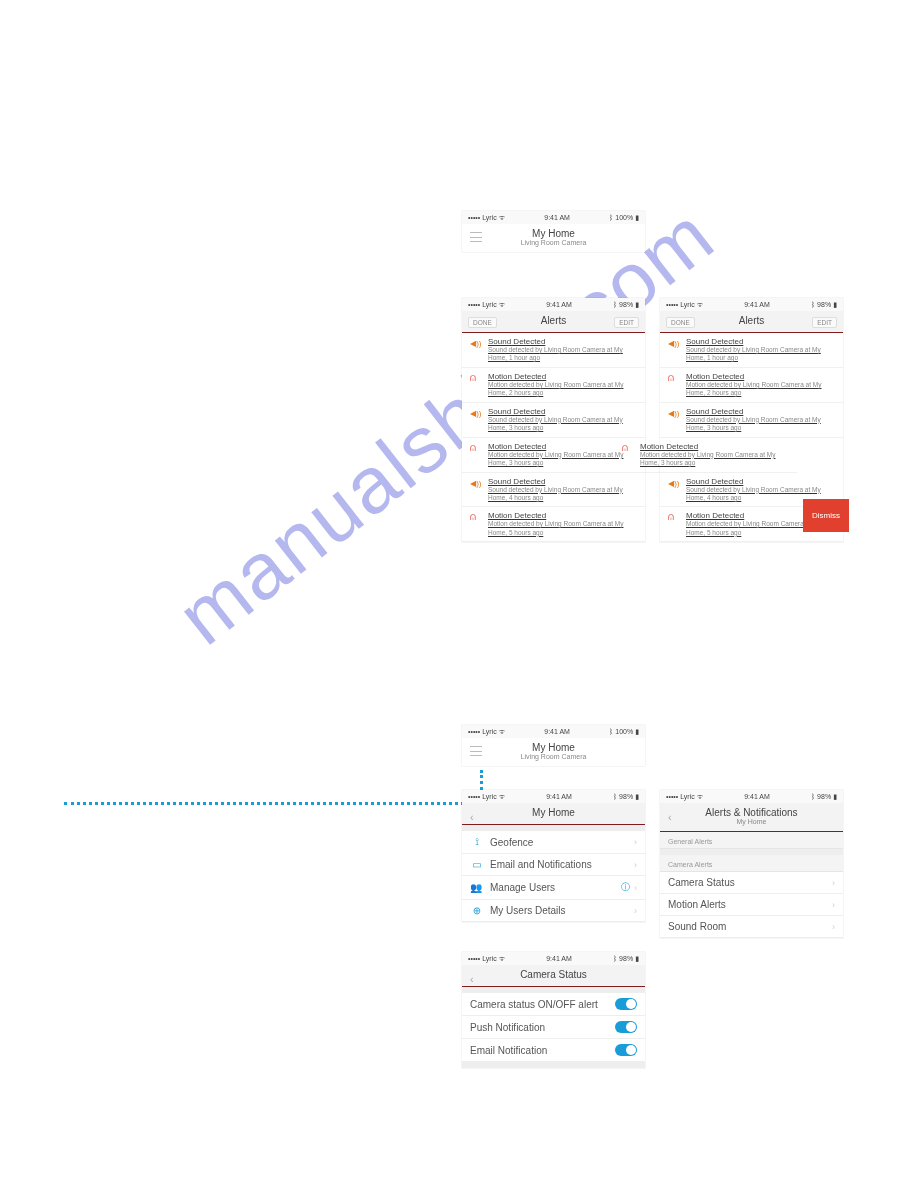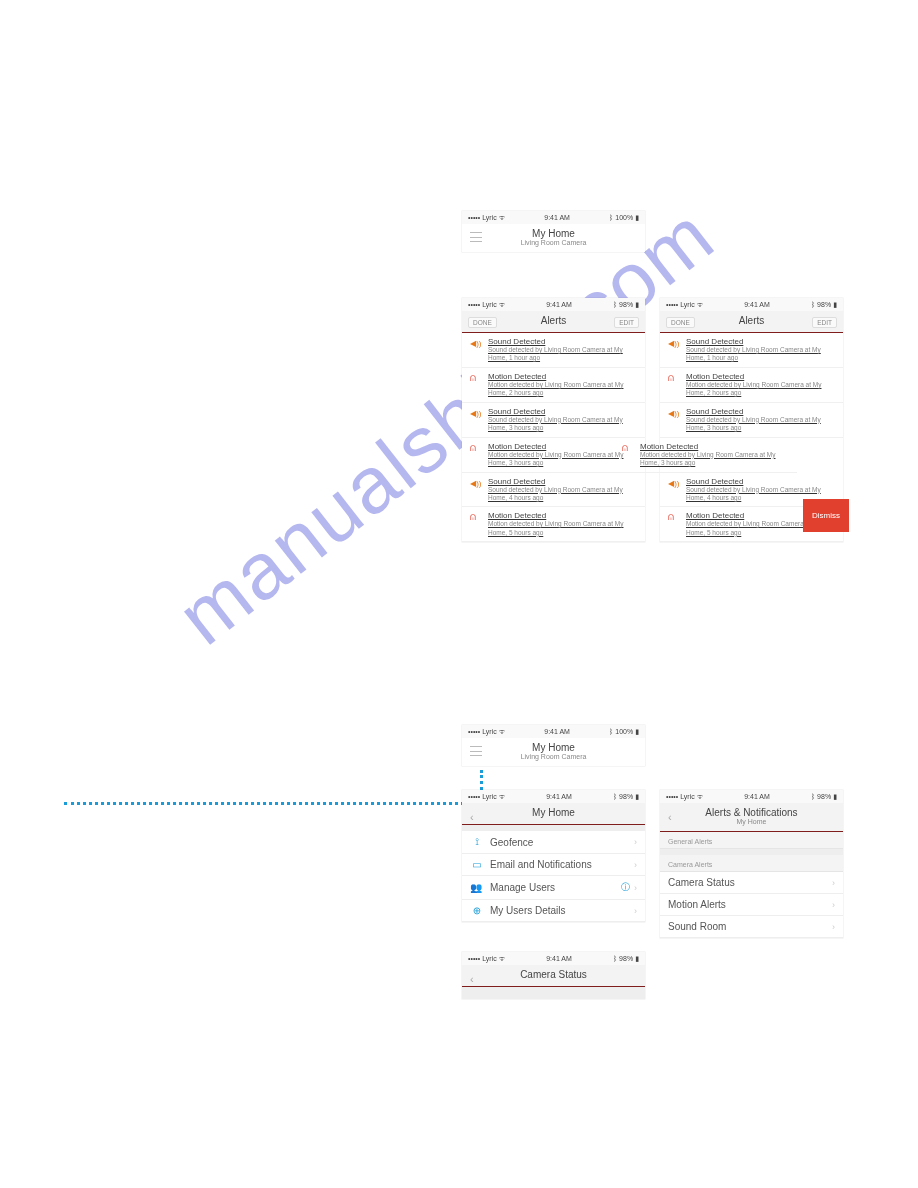--- a/index.html
+++ b/index.html
@@ -331,20 +331,34 @@
         <span>ᛒ</span>
         <span>98%</span> 
         <span>▮</span>
       </span>
   </div>
   <div class="nav-bar">
     <span class="back-chev">‹</span>
     <div class="nav-title">Camera Status</div>
   </div>
   <div style="height:6px;background:#eee;"></div>
+  <div id="camstatus-rows">
+      <div class="row">
+    <span class="row-label">Camera status ON/OFF alert</span>
+    <div class="toggle"></div>
+      </div>
+      <div class="row">
+    <span class="row-label">Push Notification</span>
+    <div class="toggle"></div>
+      </div>
+      <div class="row">
+    <span class="row-label">Email Notification</span>
+    <div class="toggle"></div>
+      </div>
+    </div>
   <div style="height:6px;background:#eee;"></div>
 </div>
 
 <div class="phone" style="left:660px; top:790px; width:183px;">
   <div class="status-bar">
     <span class="status-left">
         <span>••••• Lyric</span> 
         <span>ᯤ</span>
       </span>
     <span>9:41 AM</span>

